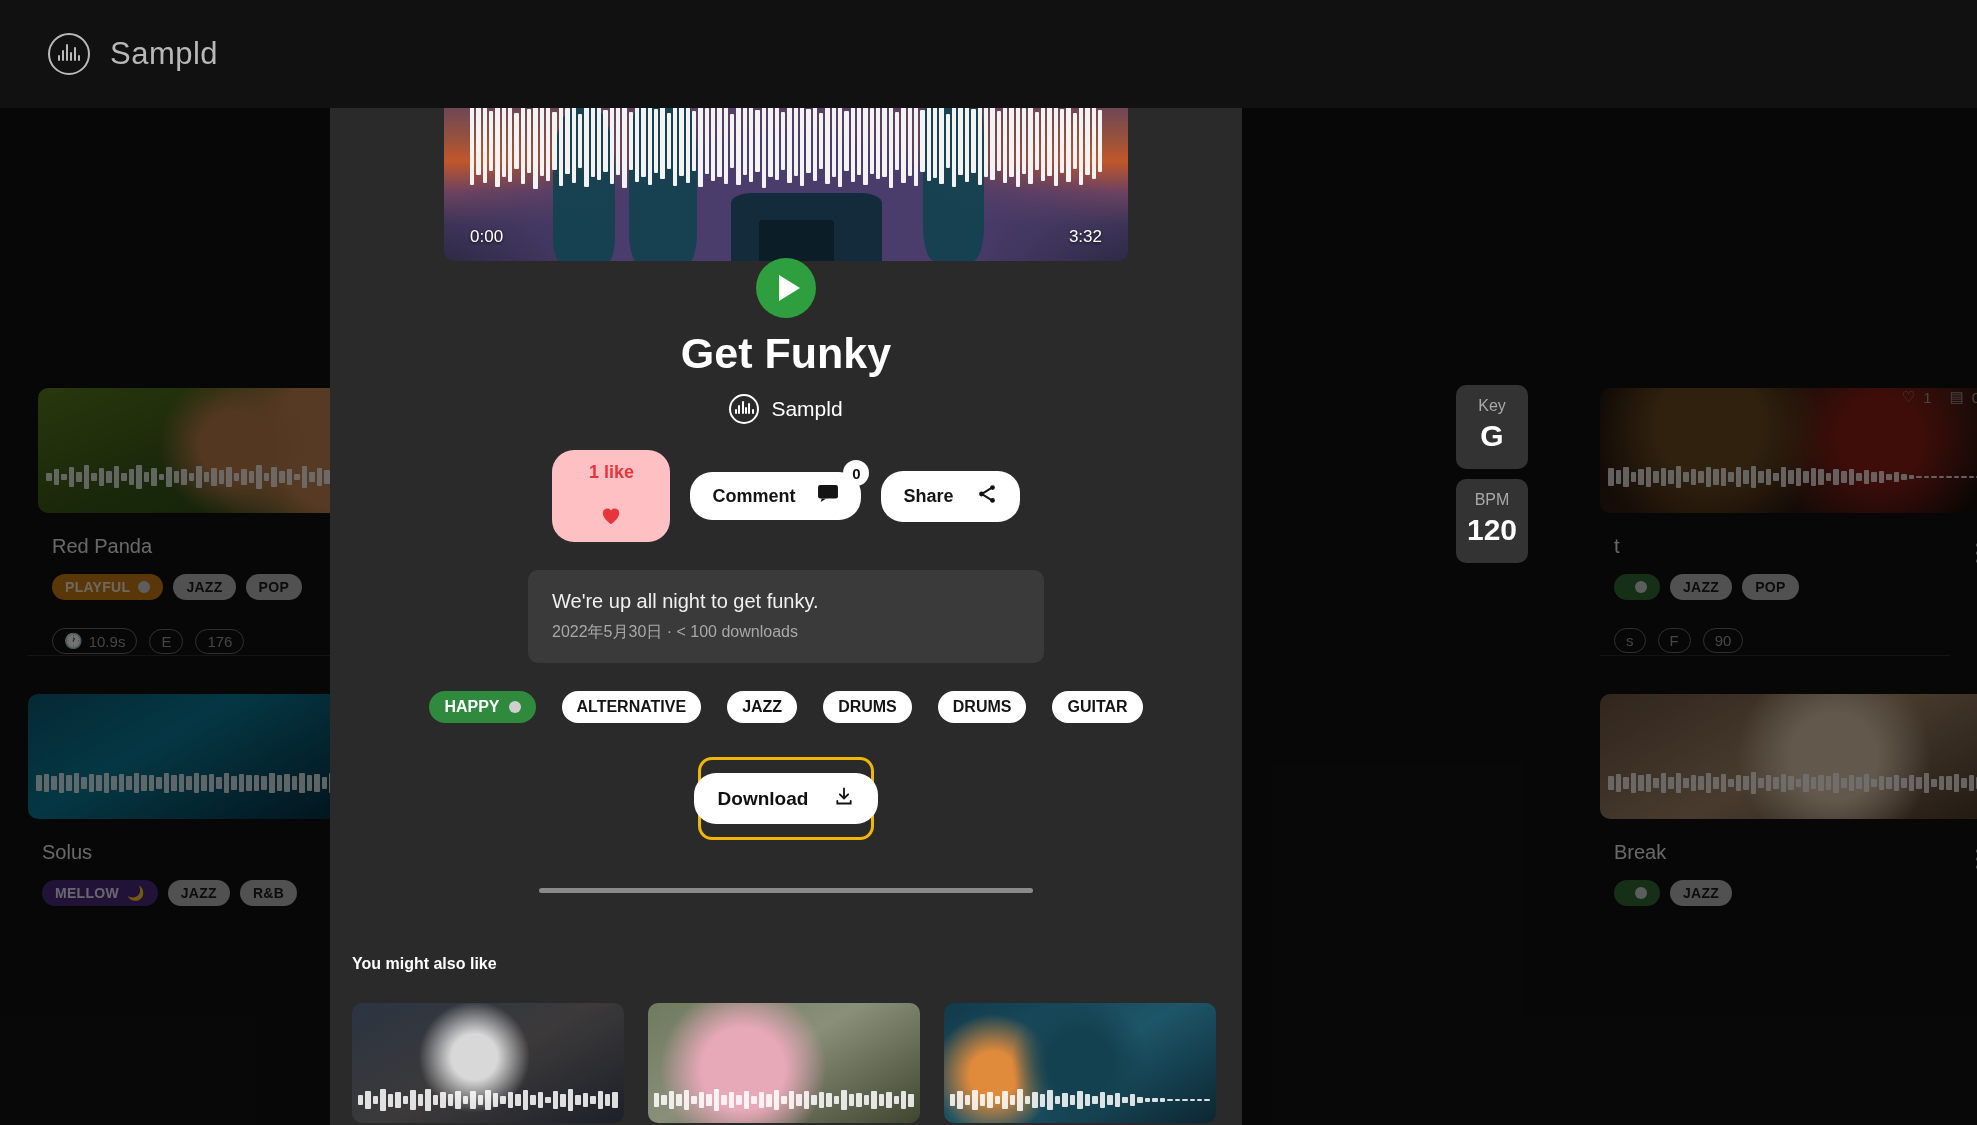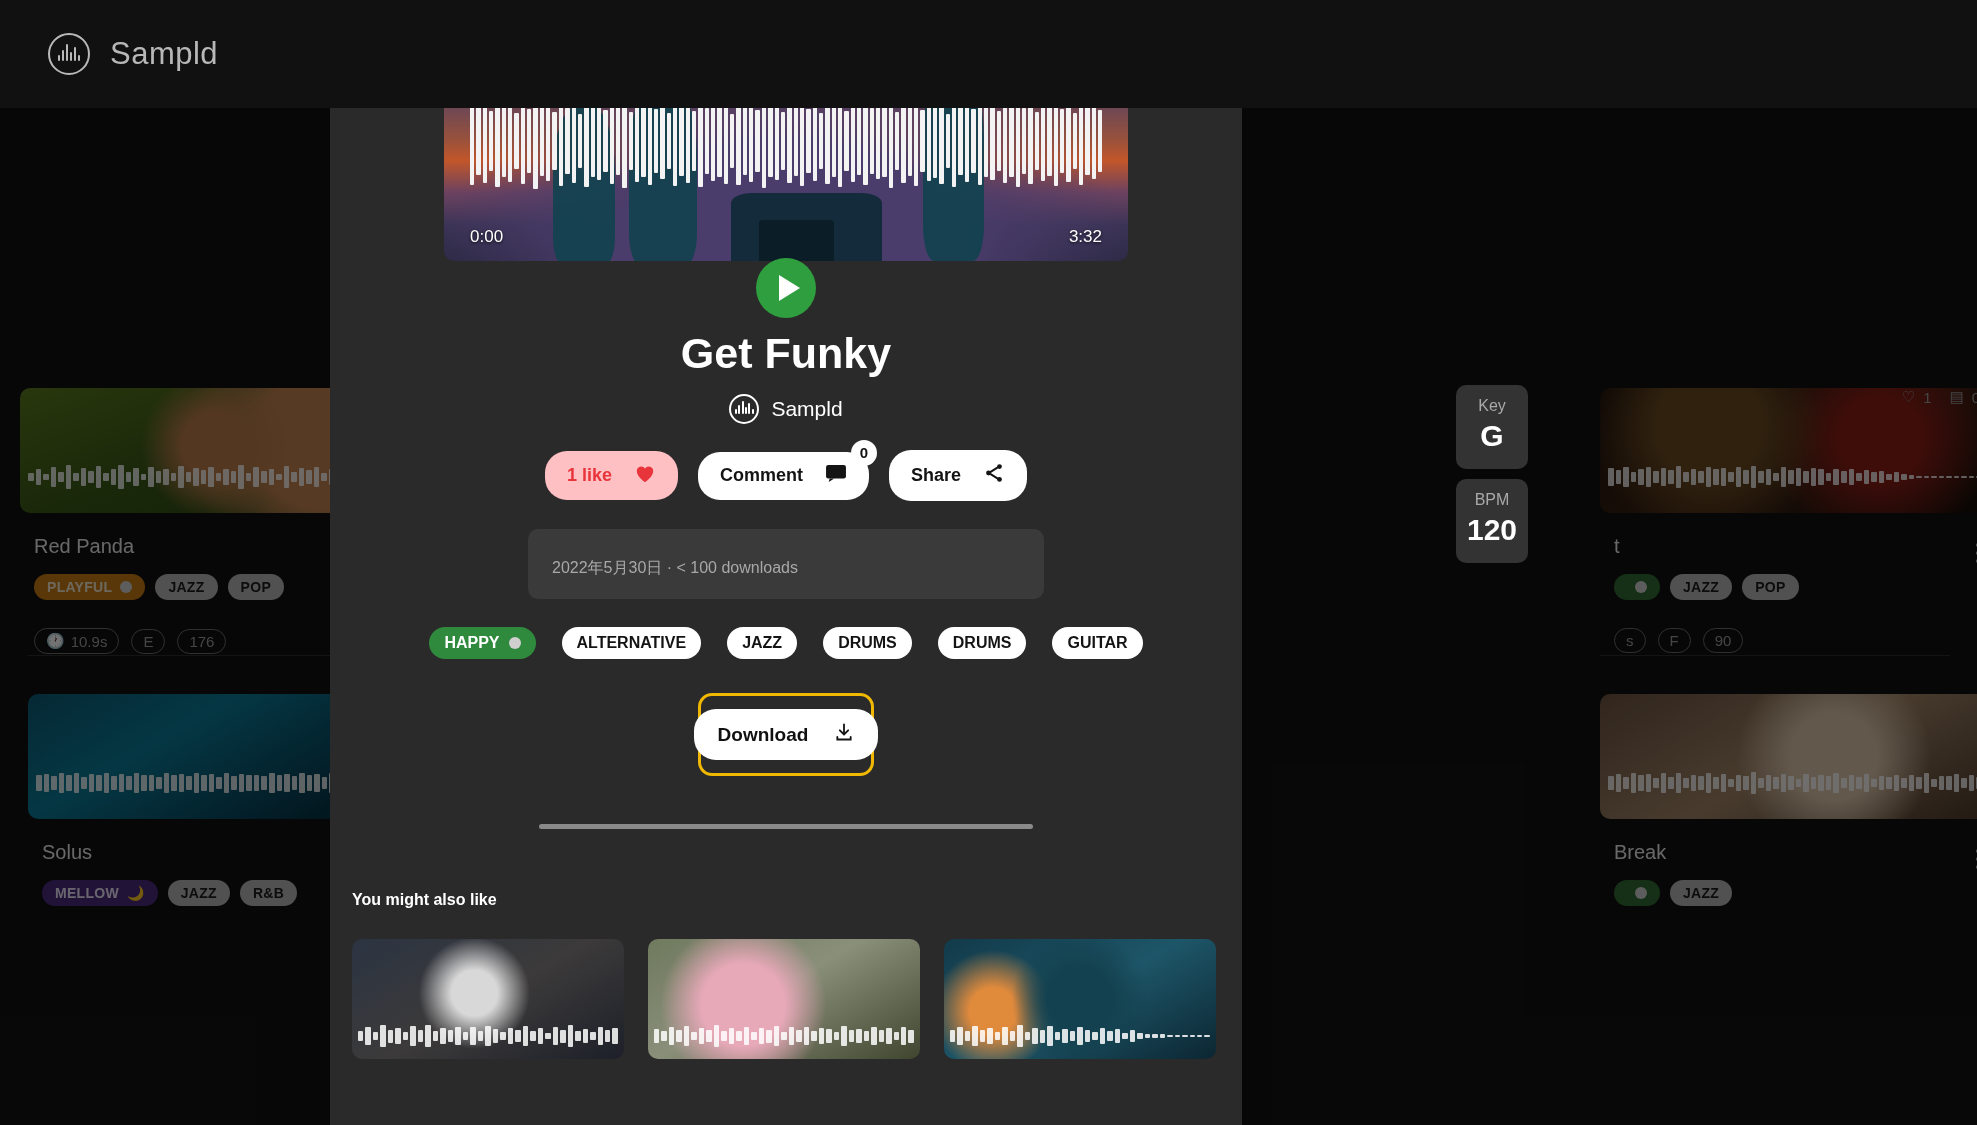--- a/index.html
+++ b/index.html
@@ -130,21 +130,21 @@
   .artist-mark i:nth-child(1){height:5px;} .artist-mark i:nth-child(2){height:9px;}
   .artist-mark i:nth-child(3){height:13px;} .artist-mark i:nth-child(4){height:7px;}
   .artist-mark i:nth-child(5){height:11px;} .artist-mark i:nth-child(6){height:5px;}
   .artist-name { color:#fff; font-size:21px; }
 
   .actions { display:flex; justify-content:center; align-items:center; gap:20px; margin-top:26px; }
   .pill-btn {
     border:none; border-radius:22px; padding:12px 22px; font-size:18px; font-weight:bold;
     cursor:pointer; display:flex; align-items:center; gap:22px; position:relative;
   }
-  .like-btn { background:#ffc0c4; color:#e8353b; min-width:118px; justify-content:space-between; }
+  .like-btn { background:#ffc0c4; color:#e8353b; min-width:118px; justify-content:space-between;flex-direction:column; }
   .white-btn { background:#fff; color:#141414; }
   .badge {
     position:absolute; top:-12px; right:-8px; background:#fff; color:#111;
     border-radius:50%; width:26px; height:26px; font-size:15px; font-weight:bold;
     display:flex; align-items:center; justify-content:center;
   }
 
   .desc-box {
     margin:28px 198px 0 198px; background:#3a3a3a; border-radius:10px; padding:20px 24px;
   }
@@ -187,21 +187,21 @@
 </head>
 <body>
 
 <div class="page">
 
   <div class="bg-layer">
 
     <div class="hr-sep" style="left:28px; top:655px; width:352px;"></div>
     <div class="hr-sep" style="left:1600px; top:655px; width:350px;"></div>
 
-    <div class="bg-card" style="left:20px; top:388px;">
+    <div class="bg-card" style="left:38px; top:388px;">
       <div class="thumb thumb-panda">
         <div class="wf">
           <i style="height:30%"></i>
             <i style="height:58%"></i>
             <i style="height:22%"></i>
             <i style="height:70%"></i>
             <i style="height:36%"></i>
           <i style="height:84%"></i>
             <i style="height:26%"></i>
             <i style="height:62%"></i>
@@ -676,20 +676,21 @@
             <circle cx="18" cy="19" r="2.6" fill="#141414" stroke="none"></circle>
             <circle cx="6" cy="12" r="2.6" fill="#141414" stroke="none"></circle>
             <line x1="8.3" y1="10.8" x2="15.7" y2="6.2"></line>
             <line x1="8.3" y1="13.2" x2="15.7" y2="17.8"></line>
           </svg>
         </span>
       </button>
     </div>
 
     <div class="desc-box">
+      <div class="desc-text">We're up all night to get funky.</div>
       <div class="desc-sub">2022年5月30日 · &lt; 100 downloads</div>
     </div>
 
     <div class="tags-row">
       <span class="tag2 tag2-green">
         <span>HAPPY</span>
         <span class="tag-dot"></span>
       </span>
       <span class="tag2 tag2-white">ALTERNATIVE</span>
       <span class="tag2 tag2-white">JAZZ</span>

